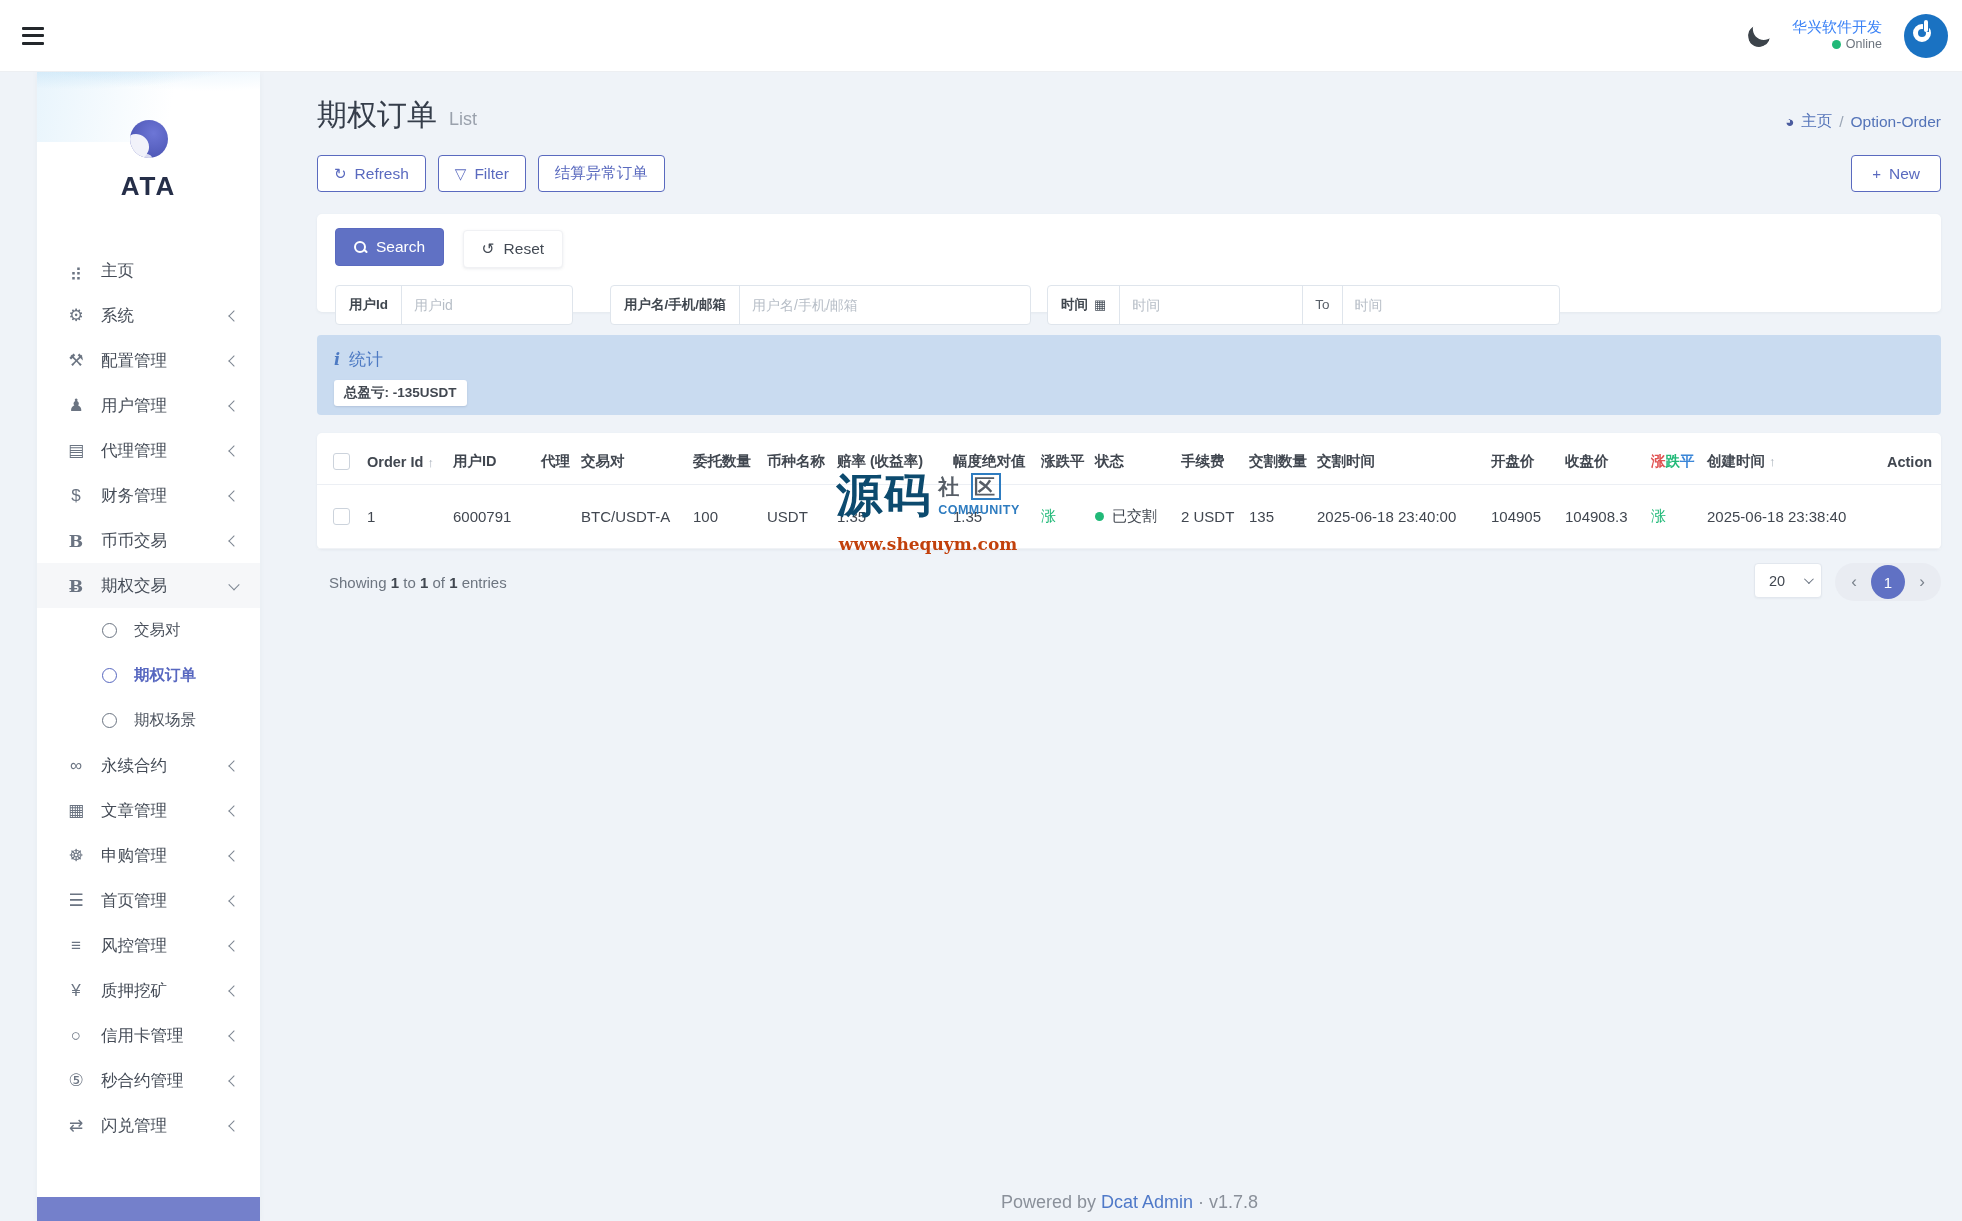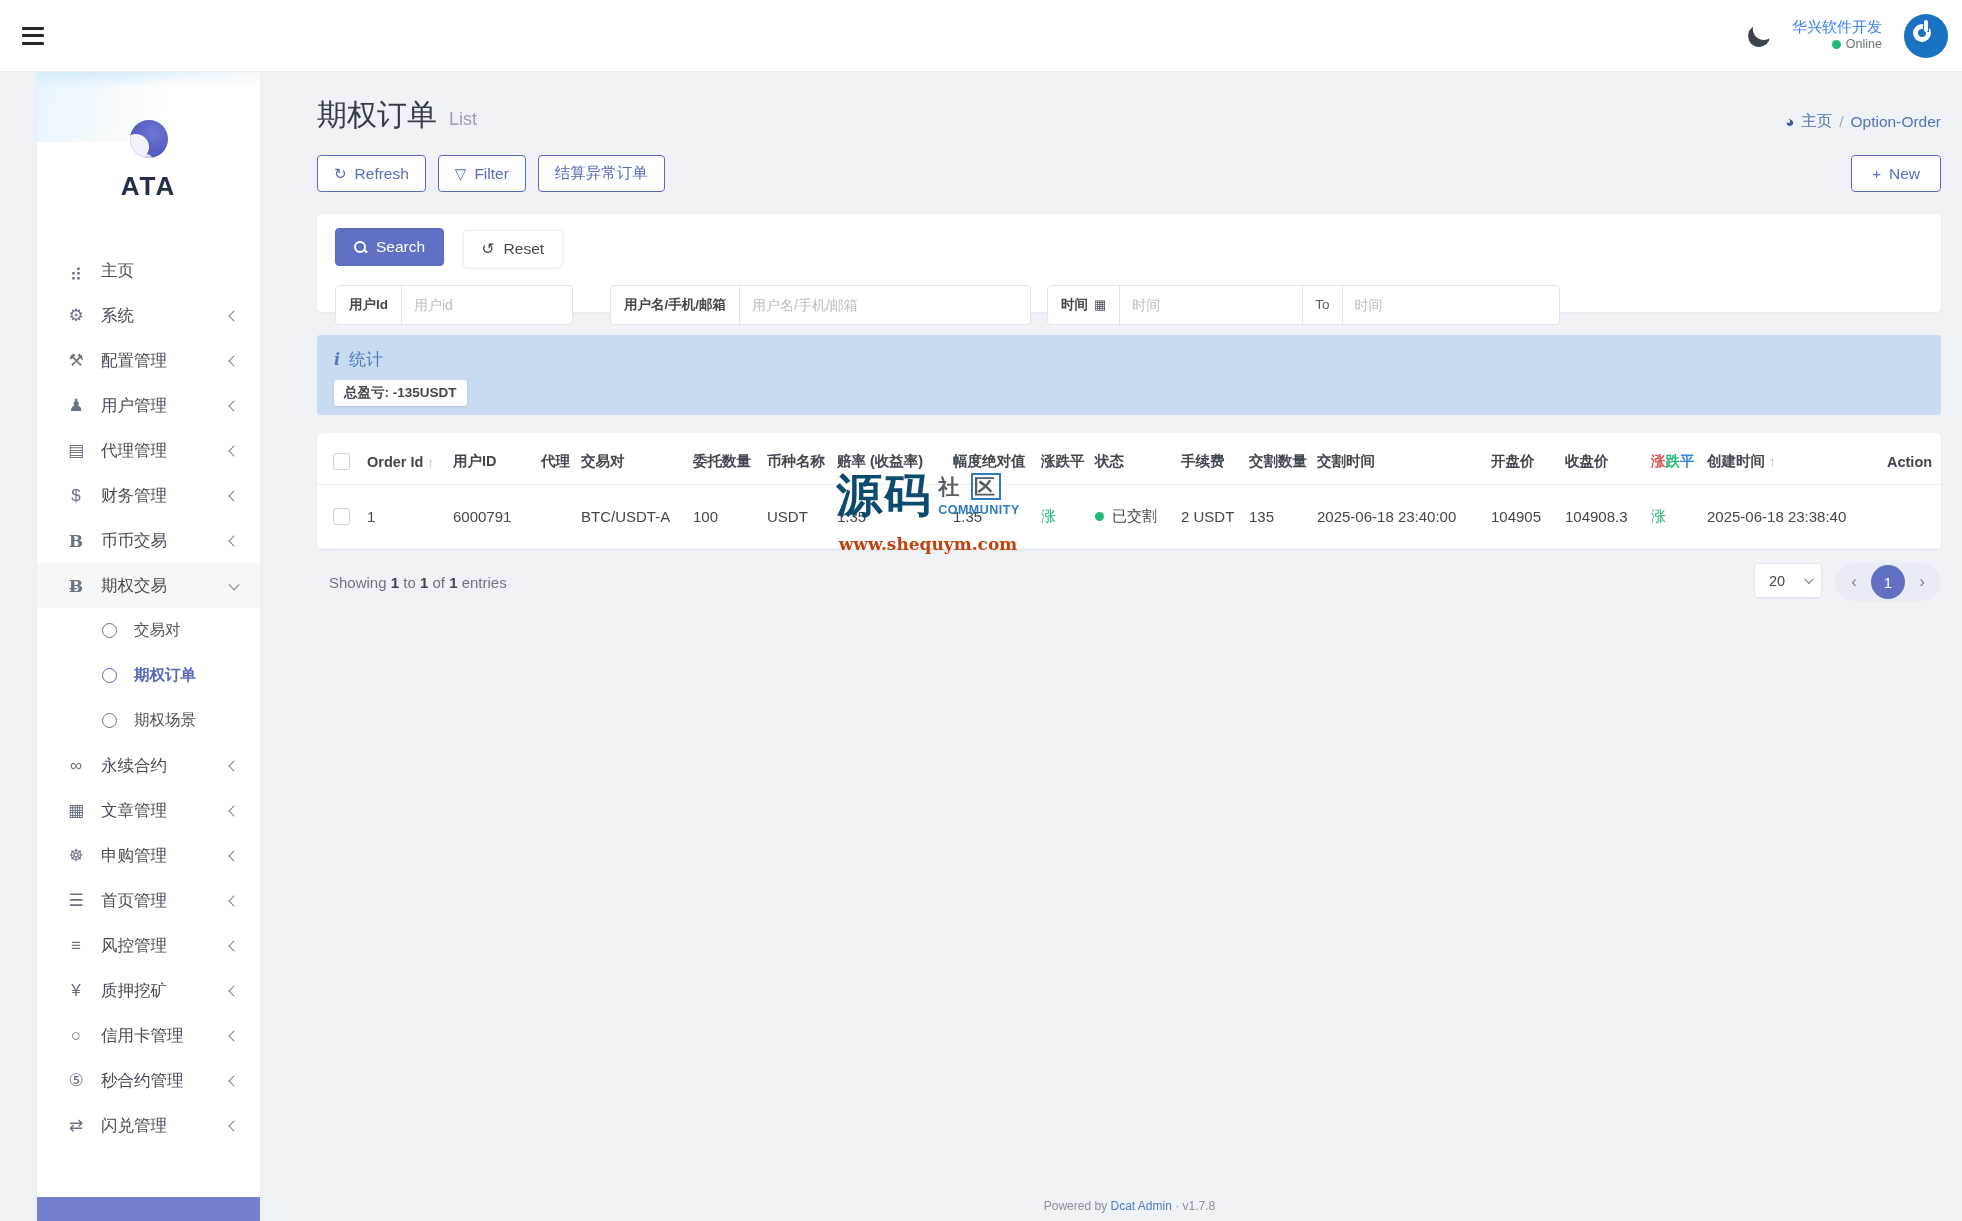--- a/index.html
+++ b/index.html
@@ -157,21 +157,21 @@
   .psize {
     width:68px; height:35px; background:#fff; border:1px solid #e2e7ee; border-radius:4px;
     display:flex; align-items:center; justify-content:space-between; padding:0 10px 0 14px;
     font-size:14.5px; color:#414750; cursor:pointer; box-shadow:0 1px 2px rgba(90,100,120,.06);
   }
   .sel-chev { width:7px; height:7px; border:solid #6b7482; border-width:0 1.6px 1.6px 0; transform:rotate(45deg) translateY(-2px); }
   .pill { height:38px; background:#e9ecf2; border-radius:19px; display:flex; align-items:center; padding:0 6px; gap:4px; }
   .pg-arrow { width:26px; text-align:center; font-size:17px; color:#7a828c; cursor:pointer; }
   .pg-num { width:34px; height:34px; border-radius:50%; background:#6071c4; color:#fff; font-size:15px; display:flex; align-items:center; justify-content:center; cursor:pointer; }
 
-  .powered { position:absolute; left:0; right:0; bottom:8px; text-align:center; font-size:12px; color:#8a909a; }
+  .powered { position:absolute; left:0; right:0; bottom:8px; text-align:center; font-size:18px; color:#8a909a; }
   .powered a { color:#4f79c8; text-decoration:none; cursor:pointer; }
 
   
   .watermark { position:absolute; left:808px; top:472px; z-index:50; width:240px; text-align:center; }
   .wm-row { display:flex; align-items:center; justify-content:center; gap:6px; }
   .wm-big { font-size:46px; font-weight:bold; color:#0c4a6e; letter-spacing:2px; line-height:1; }
   .wm-col { text-align:left; }
   .wm-sq { font-size:21px; font-weight:bold; color:#565d66; letter-spacing:3px; }
   .wm-sq .boxed { border:2px solid #2e7cc0; padding:0 1px; color:#565d66; }
   .wm-comm { font-size:12.5px; font-weight:bold; color:#2e7cc0; letter-spacing:.5px; margin-top:2px; }

